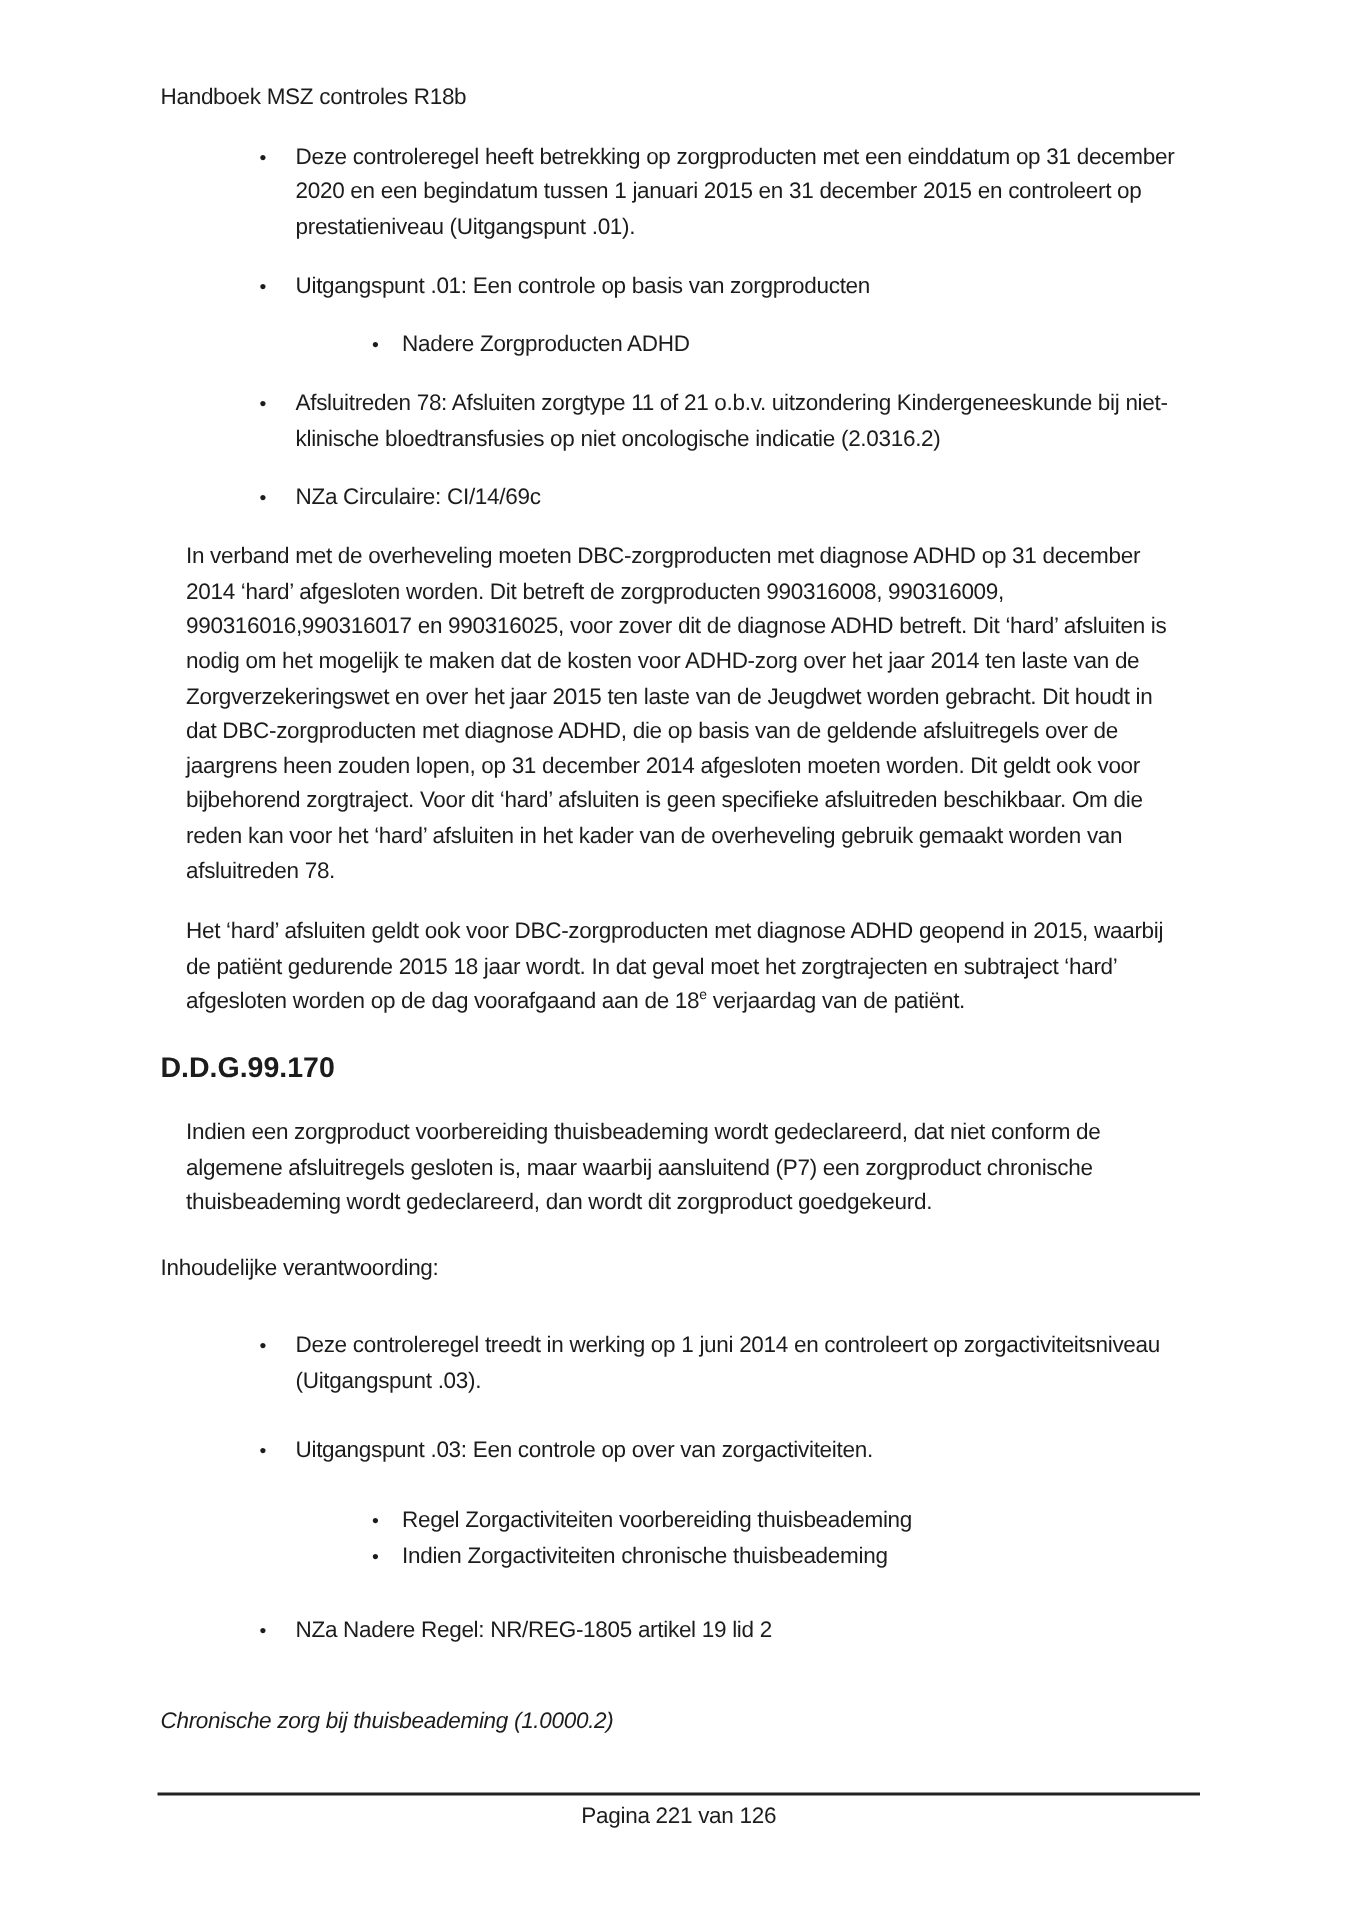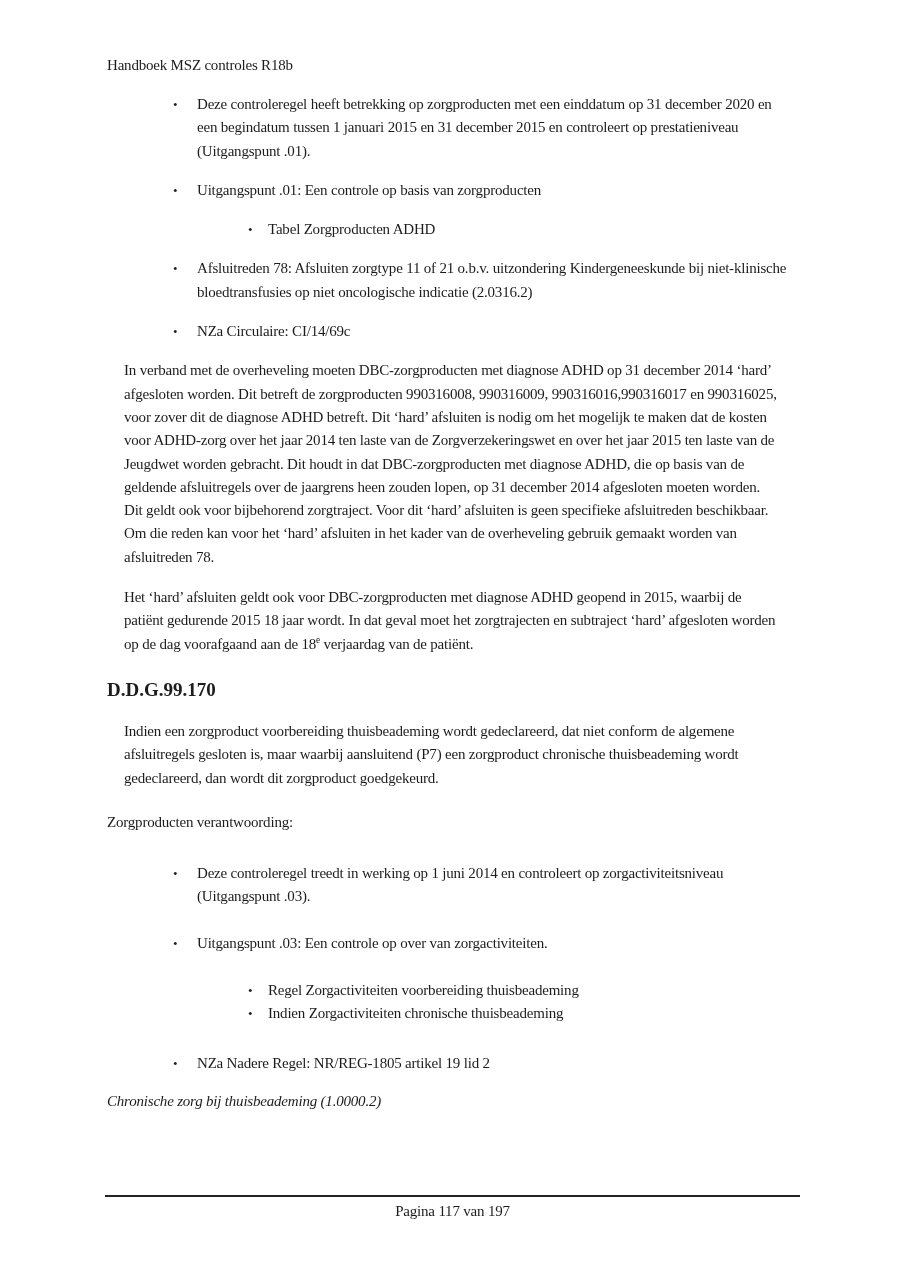--- a/index.html
+++ b/index.html
@@ -7,21 +7,21 @@
     padding: 0;
     background: #ffffff;
   }
   .page {
     position: relative;
     width: 900px;
     height: 1273px;
     background: #ffffff;
     box-sizing: border-box;
     padding: 55px 105px 0 107px;
-    font-family: Liberation Serif, serif;
+    font-family: Liberation Sans, sans-serif;
     font-size: 15px;
     letter-spacing: -0.2px;
     line-height: 23.3px;
     color: #1c1c1c;
     overflow: hidden;
   }
   .doc-header {
     font-size: 15px;
     line-height: 20px;
     margin: 0 0 18px 0;
@@ -49,21 +49,21 @@
     font-weight: bold;
     line-height: 26px;
     margin-top: 21px;
     margin-bottom: 6px;
     letter-spacing: 0;
   }
   .label-line { margin-top: 21px; }
   .mid-bullets { margin-top: 28px; }
   .italic-heading {
     font-style: italic;
-    margin-top: 15px;
+    margin-top: 38px;
   }
   sup.sup-e {
     font-size: 0.62em;
     vertical-align: super;
     line-height: 0;
   }
   .footer-divider {
     position: absolute;
     left: 105px;
     right: 100px;
@@ -93,41 +93,41 @@
     <div class="bullet-row level1 mb16">
       <span class="marker">•</span>
       <span class="bullet-text">Deze controleregel heeft betrekking op zorgproducten met een einddatum op 31 december 2020 en een begindatum tussen 1 januari 2015 en 31 december 2015 en controleert op prestatieniveau (Uitgangspunt .01).</span>
     </div>
     <div class="bullet-row level1 mb16">
       <span class="marker">•</span>
       <span class="bullet-text">Uitgangspunt .01: Een controle op basis van zorgproducten</span>
     </div>
     <div class="bullet-row level2 mb16">
       <span class="marker">•</span>
-      <span class="bullet-text">Tabel Zorgproducten ADHD</span>
+      <span class="bullet-text">Nadere Zorgproducten ADHD</span>
     </div>
     <div class="bullet-row level1 mb16">
       <span class="marker">•</span>
       <span class="bullet-text">Afsluitreden 78: Afsluiten zorgtype 11 of 21 o.b.v. uitzondering Kindergeneeskunde bij niet-klinische bloedtransfusies op niet oncologische indicatie (2.0316.2)</span>
     </div>
     <div class="bullet-row level1 mb0">
       <span class="marker">•</span>
       <span class="bullet-text">NZa Circulaire: CI/14/69c</span>
     </div>
   </div>
 
   <p class="para para-p1">In verband met de overheveling moeten DBC-zorgproducten met diagnose ADHD op 31 december 2014 ‘hard’ afgesloten worden. Dit betreft de zorgproducten 990316008, 990316009, 990316016,990316017 en 990316025, voor zover dit de diagnose ADHD betreft. Dit ‘hard’ afsluiten is nodig om het mogelijk te maken dat de kosten voor ADHD-zorg over het jaar 2014 ten laste van de Zorgverzekeringswet en over het jaar 2015 ten laste van de Jeugdwet worden gebracht. Dit houdt in dat DBC-zorgproducten met diagnose ADHD, die op basis van de geldende afsluitregels over de jaargrens heen zouden lopen, op 31 december 2014 afgesloten moeten worden. Dit geldt ook voor bijbehorend zorgtraject. Voor dit ‘hard’ afsluiten is geen specifieke afsluitreden beschikbaar. Om die reden kan voor het ‘hard’ afsluiten in het kader van de overheveling gebruik gemaakt worden van afsluitreden 78.</p>
 
   <p class="para para-p2"><span>Het ‘hard’ afsluiten geldt ook voor DBC-zorgproducten met diagnose ADHD geopend in 2015, waarbij de patiënt gedurende 2015 18 jaar wordt. In dat geval moet het zorgtrajecten en subtraject ‘hard’ afgesloten worden op de dag voorafgaand aan de 18</span><sup class="sup-e">e</sup><span> verjaardag van de patiënt.</span></p>
 
   <div class="section-heading">D.D.G.99.170</div>
 
   <p class="para">Indien een zorgproduct voorbereiding thuisbeademing wordt gedeclareerd, dat niet conform de algemene afsluitregels gesloten is, maar waarbij aansluitend (P7) een zorgproduct chronische thuisbeademing wordt gedeclareerd, dan wordt dit zorgproduct goedgekeurd.</p>
 
-  <div class="label-line">Zorgproducten verantwoording:</div>
+  <div class="label-line">Inhoudelijke verantwoording:</div>
 
   <div class="mid-bullets">
     <div class="bullet-row level1 mb23">
       <span class="marker">•</span>
       <span class="bullet-text">Deze controleregel treedt in werking op 1 juni 2014 en controleert op zorgactiviteitsniveau (Uitgangspunt .03).</span>
     </div>
     <div class="bullet-row level1 mb24">
       <span class="marker">•</span>
       <span class="bullet-text">Uitgangspunt .03: Een controle op over van zorgactiviteiten.</span>
     </div>
@@ -141,15 +141,15 @@
     </div>
     <div class="bullet-row level1 mb0">
       <span class="marker">•</span>
       <span class="bullet-text">NZa Nadere Regel: NR/REG-1805 artikel 19 lid 2</span>
     </div>
   </div>
 
   <div class="italic-heading">Chronische zorg bij thuisbeademing (1.0000.2)</div>
 
   <hr class="footer-divider">
-  <div class="page-footer">Pagina 117 van 197</div>
+  <div class="page-footer">Pagina 221 van 126</div>
 
 </div>
 
 </body></html>

